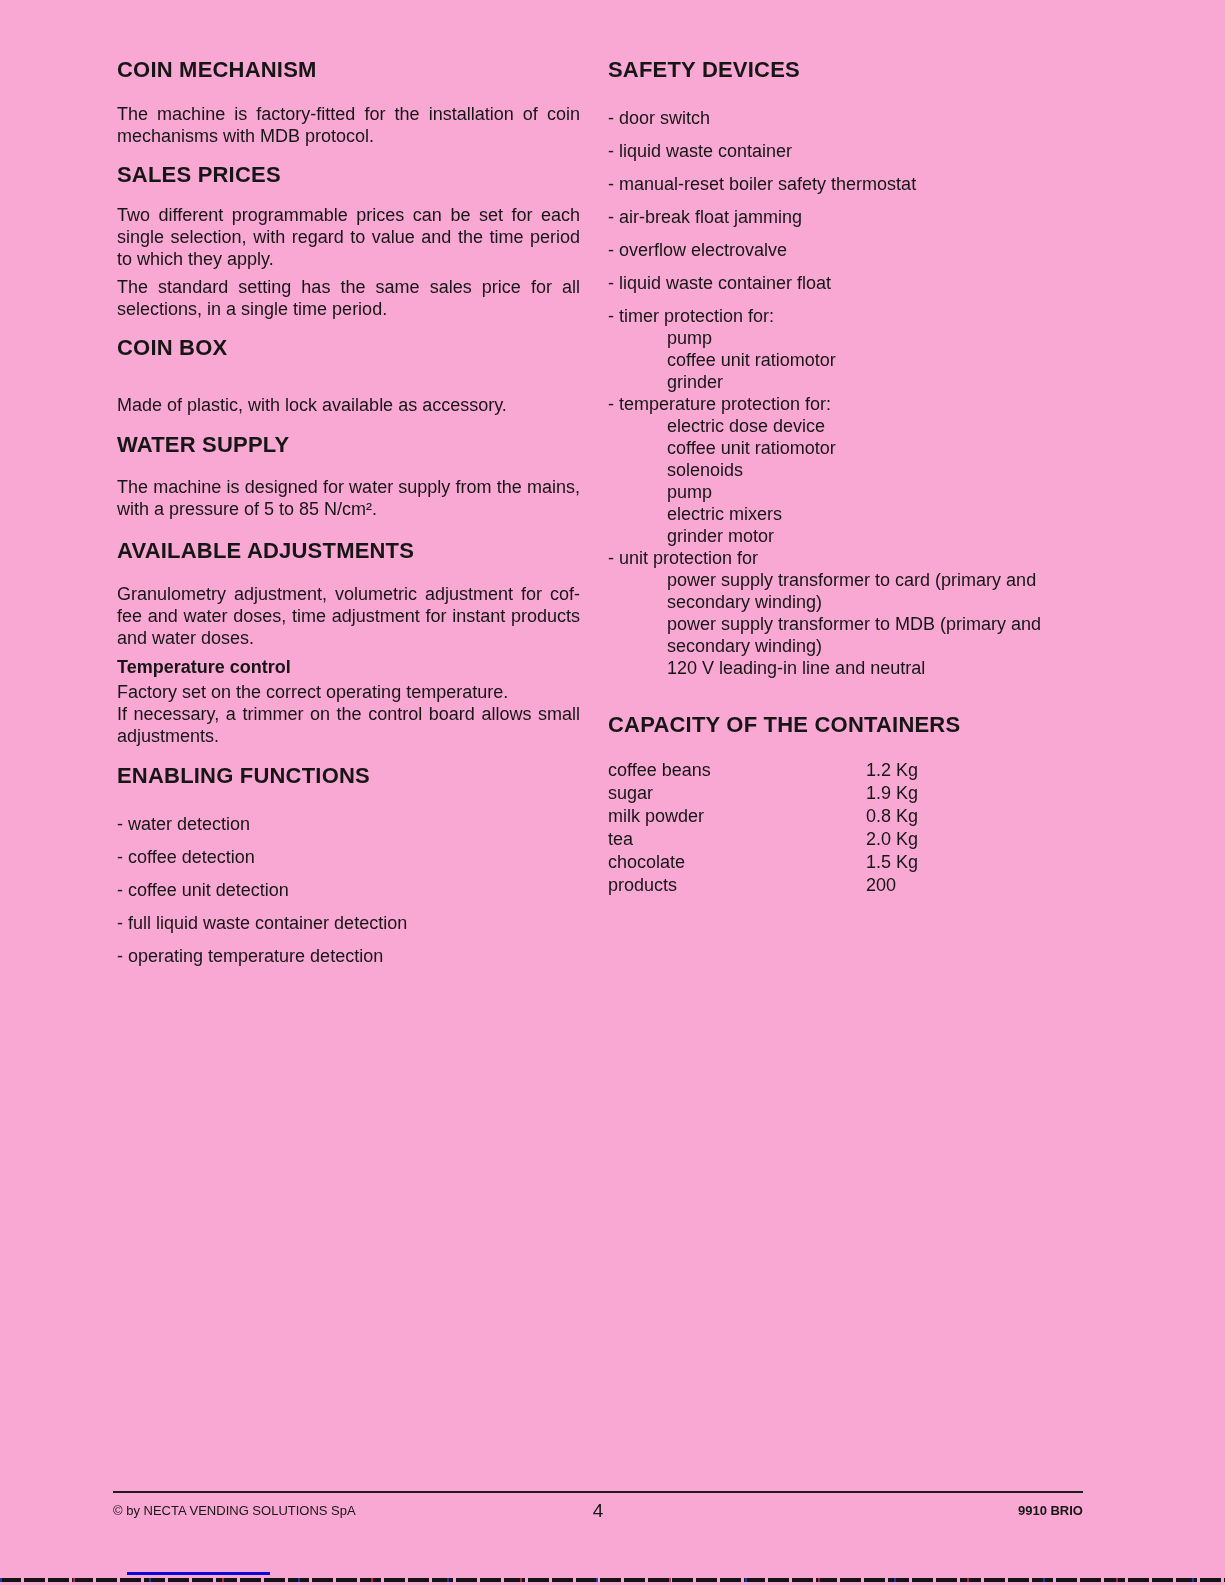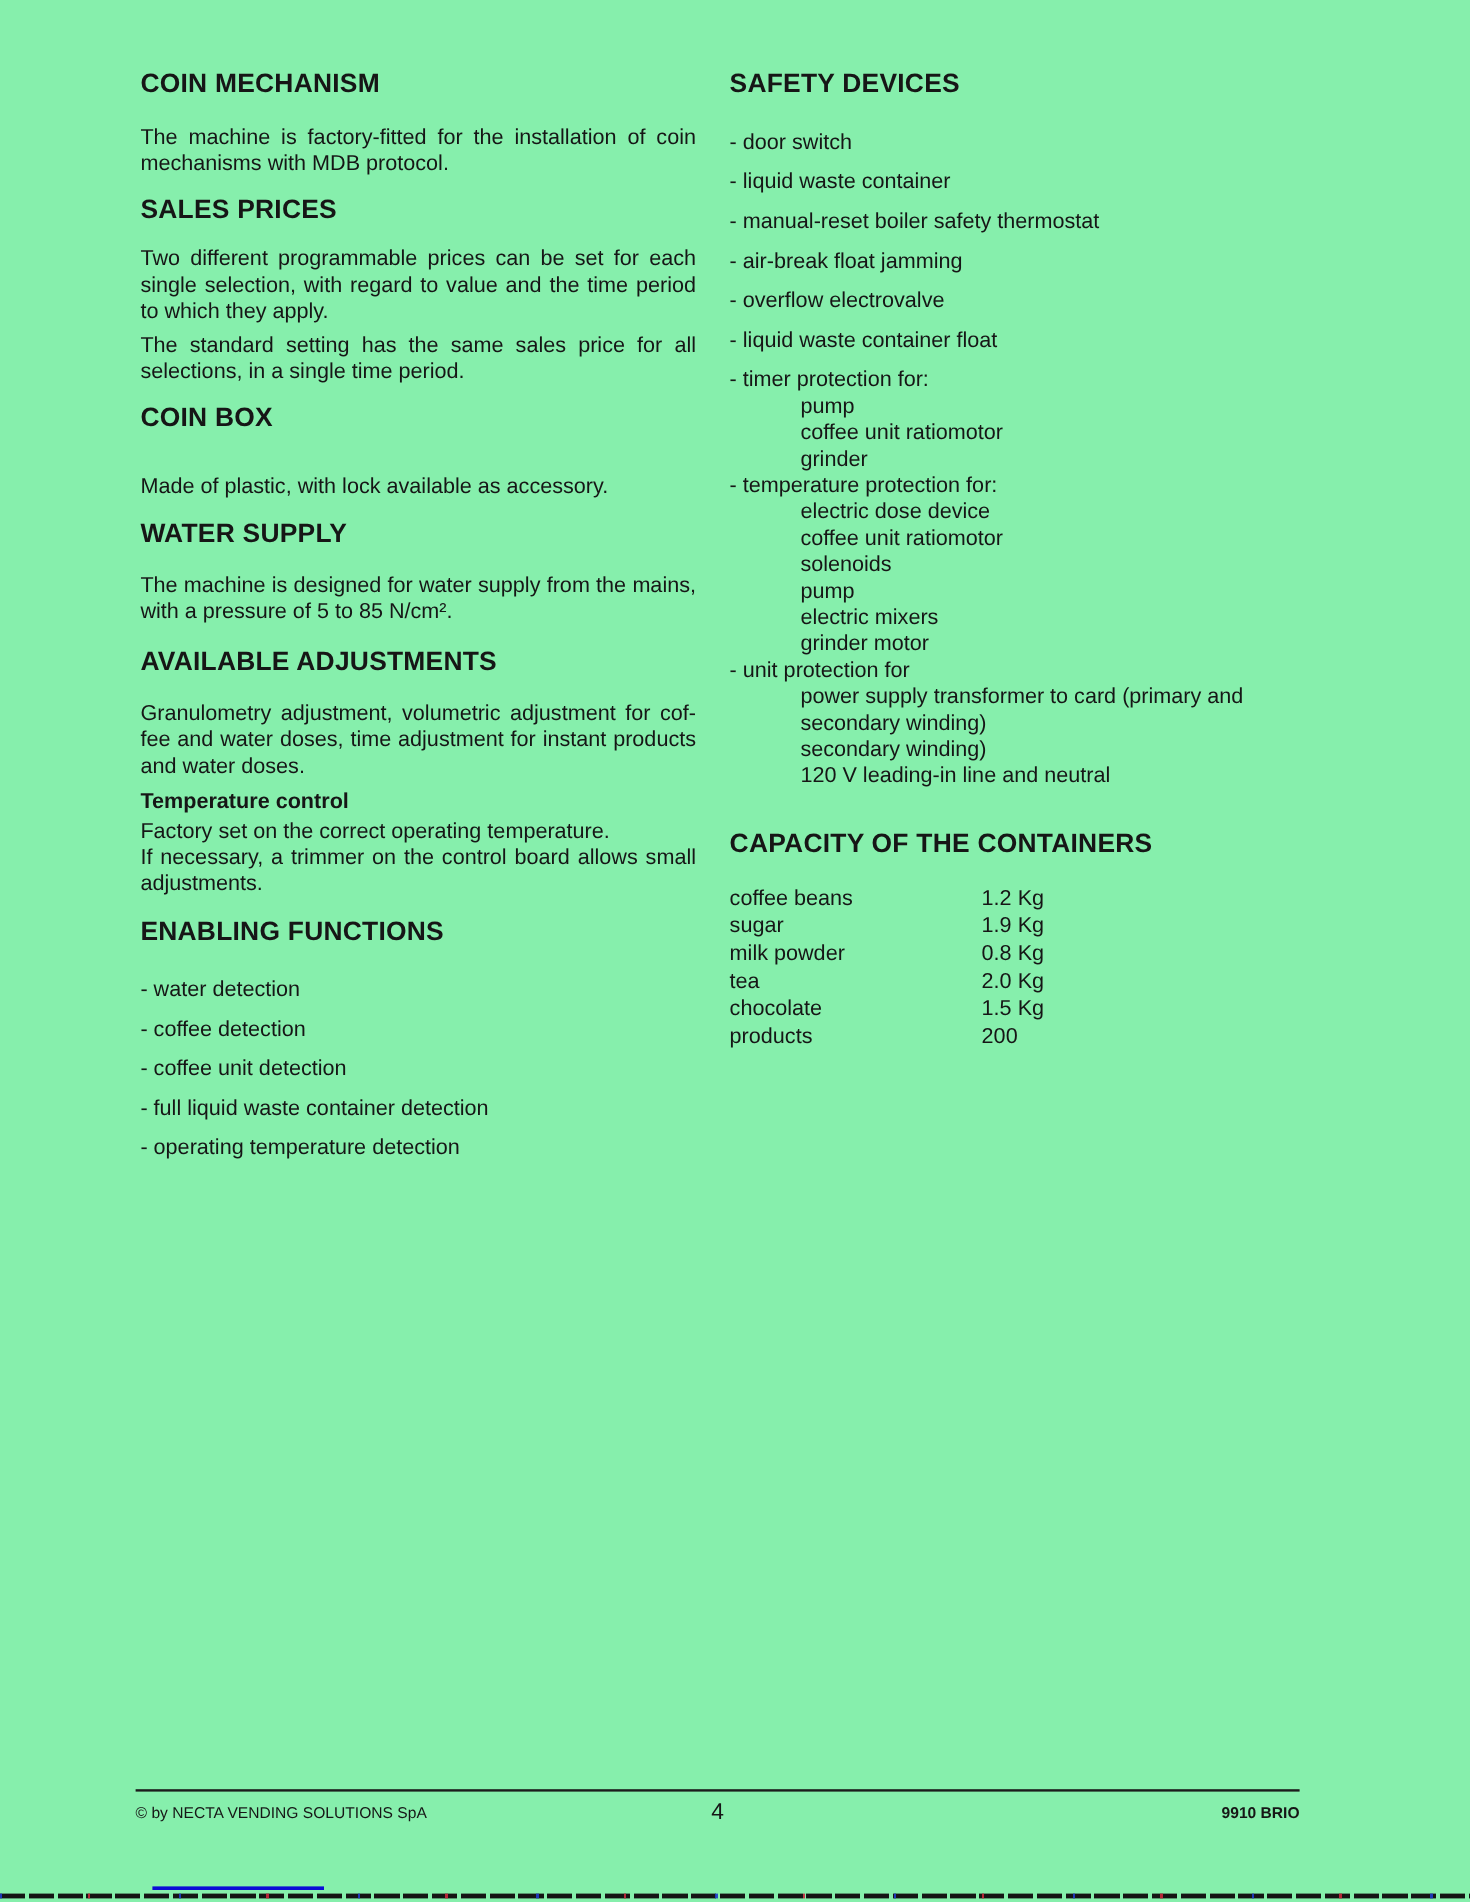--- a/index.html
+++ b/index.html
@@ -1,20 +1,20 @@
 <!DOCTYPE html>
 <html><head>
 <meta charset="utf-8">
 <style>
   html, body { margin: 0; padding: 0; background: #ffffff; }
   .page {
     position: relative;
     width: 1225px;
     height: 1585px;
-    background: #86efac;
+    background: #f9a8d4;
     font-family: "Liberation Sans", "DejaVu Sans", sans-serif;
     color: #161616;
     overflow: hidden;
   }
   .col { position: absolute; top: 58px; }
   .col-left  { left: 117px; width: 463px; }
   .col-right { left: 608px; width: 470px; }
 
   .h2 {
     font-size: 22px;
@@ -34,21 +34,21 @@
   .just .ln { text-align: justify; text-align-last: justify; }
   .just .ln.last { text-align-last: left; }
 
   .list { font-size: 18px; line-height: 22px; margin: 0; }
   .list .li { margin: 0 0 11px 0; }
   .list .li.tight { margin-bottom: 0; }
   .sublines { margin-left: 59px; }
   .sublines .ln { min-height: 22px; }
 
   .cap-table { font-size: 18px; line-height: 23px; }
-  .cap-row { display: flex; }
+  .cap-row { display: flex; gap: 48px; }
   .cap-label { width: 210px; flex: none; }
   .cap-value { flex: none; }
 
   .footer-rule {
     position: absolute;
     left: 113px;
     top: 1491px;
     width: 970px;
     height: 0;
     border-top: 2px solid #1c1c1c;
@@ -177,20 +177,21 @@
           <div class="ln">solenoids</div>
           <div class="ln">pump</div>
           <div class="ln">electric mixers</div>
           <div class="ln last">grinder motor</div>
         </div>
 
       <div class="li tight">- unit protection for</div>
       <div class="sublines">
           <div class="ln">power supply transformer to card (primary and</div>
           <div class="ln">secondary winding)</div>
+          <div class="ln">power supply transformer to MDB (primary and</div>
           <div class="ln">secondary winding)</div>
           <div class="ln last">120 V leading-in line and neutral</div>
         </div>
     </div>
 
     <div class="h2" style="margin-top:34px">CAPACITY OF THE CONTAINERS</div>
 
     <div class="cap-table" style="margin-top:22px">
       <div class="cap-row">
         <div class="cap-label">coffee beans</div>

